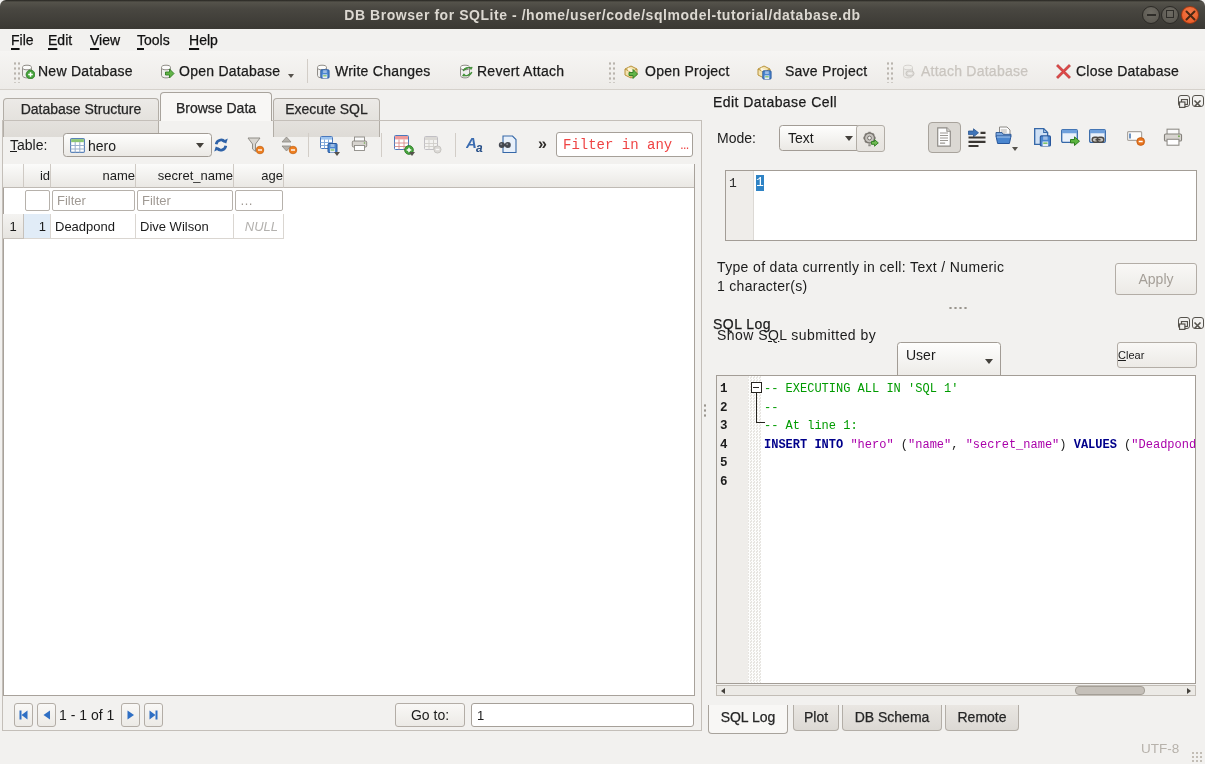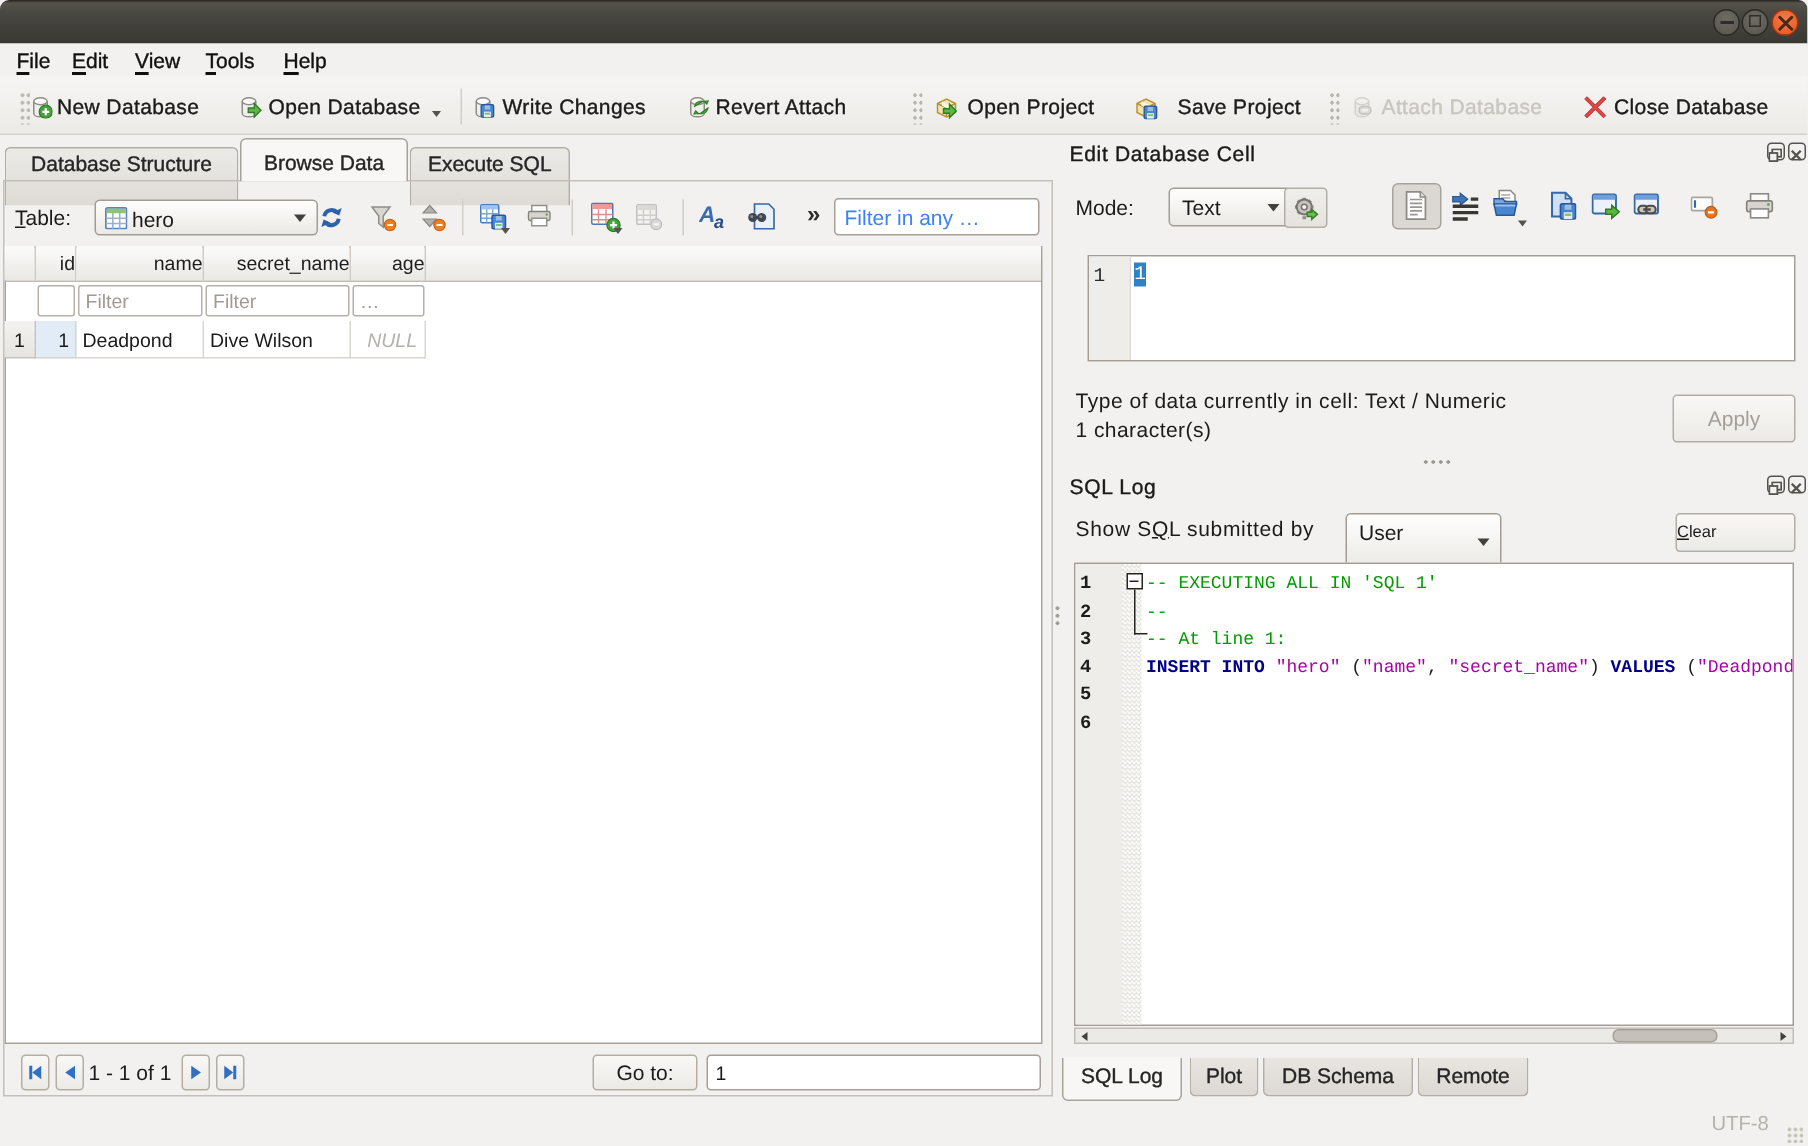--- a/index.html
+++ b/index.html
@@ -43,21 +43,21 @@
 
 
 #leftpane { left:2px; top:120px; width:700px; height:611px; border:1px solid #c4bfb9; }
 
 
 .btn { border:1px solid #b3ada6; border-radius:3px; background:linear-gradient(#f9f8f6,#eceae6); }
 .combo { border:1px solid #a29c95; border-radius:3.5px; background:linear-gradient(#fefefd,#ebe9e5);margin-left:10px; }
 .combo .arr { position:absolute; right:7px; top:50%; margin-top:-2.5px; width:0; height:0;
   border-left:4.5px solid transparent; border-right:4.5px solid transparent; border-top:5.5px solid #44413c; }
 .tinput { border:1px solid #a6a099; border-radius:3px; background:#fff; }
-.ph { color:#3b82f6; }
+.ph { color:#ef4444;font-family:Liberation Mono, monospace; }
 
 
 #grid { left:3px; top:164px; width:692px; height:532px; background:#fff; border:1px solid #a8a29b; }
 .gh { top:0px; height:24px; background:linear-gradient(#fbfbfa,#eae8e4); border-right:1px solid #cfcac4; border-bottom:1px solid #bfbab4; text-align:right; line-height:24px; color:#1d1d1d; }
 .fbox { top:26px; height:21px; border:1px solid #b6b1ab; border-radius:2px; background:#fff; line-height:19px; padding-left:4px; color:#a09a94; }
 .dcell { top:50px; height:25px; border-right:1px solid #dad6d1; border-bottom:1px solid #dad6d1; line-height:25px; }
 
 
 .docktitle { color:#1a1a1a; font-size:14px; letter-spacing:0.45px; }
 .dockbtn { width:12px; height:12px; border:1.4px solid #56534d; border-radius:3px; }
@@ -72,20 +72,21 @@
 
 .btab { top:705px; height:26px; font-size:14px; background:linear-gradient(#e9e6e2,#dcd9d4);
   border:1px solid #b3aea7; border-top:none; border-radius:0 0 4px 4px;
   text-align:center; color:#262626; line-height:24px; }
 .btab.sel { height:29px; background:#f8f7f5; border-color:#a8a39c; z-index:3; }
 </style>
 </head>
 <body>
 <div id="win">
   <div class="abs" id="titlebar"></div>
+  <div class="abs" id="title-text">DB Browser for SQLite - /home/user/code/sqlmodel-tutorial/database.db</div>
   <div class="abs winbtn gray" style="left:1142px;"></div>
   <div class="abs winbtn gray" style="left:1161px;"></div>
   <div class="abs winbtn orange" style="left:1181px;"></div>
   <div class="abs" style="left:1147px; top:14px; width:9px; height:2px; background:#2f2d29;"></div>
   <div class="abs" style="left:1166px; top:10px; width:8px; height:8px; border:1.4px solid #2f2d29;"></div>
   <svg class="abs" style="left:1184px; top:9px;" width="13" height="13" viewBox="0 0 13 13">
       <path d="M2.5 2.5 L10.5 10.5 M10.5 2.5 L2.5 10.5" stroke="#4a2813" stroke-width="2" stroke-linecap="round"></path>
     </svg>
 
   <div class="abs" id="menubar"></div>
@@ -409,21 +410,21 @@
         <rect x="2.5" y="0.5" width="6" height="5" fill="none" stroke="#56534d" stroke-width="1.2"></rect>
         <rect x="0.5" y="3" width="5.4" height="5.4" fill="#f2f1ef" stroke="#56534d" stroke-width="1.2"></rect>
       </svg>
   </div>
   <div class="abs dockbtn" style="left:1192px; top:317px;">
     <svg width="9" height="9" viewBox="0 0 9 9">
         <path d="M1.5 1.5 L7.5 7.5 M7.5 1.5 L1.5 7.5" stroke="#56534d" stroke-width="1.6"></path>
       </svg>
   </div>
 
-  <div class="abs" style="left:717px; top:344px; font-size:14px; letter-spacing:0.45px;">Show S<u>Q</u>L submitted by</div>
+  <div class="abs" style="left:717px; top:327px; font-size:14px; letter-spacing:0.45px;">Show S<u>Q</u>L submitted by</div>
   <div class="abs combo" style="left:887px; top:342px; width:104px; height:38px;">
     <div class="abs" style="left:8px; top:4px; font-size:14px;">User</div>
     <div class="arr"></div>
   </div>
   <div class="abs btn" style="left:1117px; top:342px; width:80px; height:26px; text-align:left; line-height:25px; font-size:11px;"><u>C</u>lear</div>
 
   <div class="abs" style="left:716px; top:375px; width:480px; height:309px; background:#fff; border:1px solid #a39d96; overflow:hidden;">
     <div class="abs" style="left:0px; top:0px; width:31px; height:307px; background:#efedea;"></div>
     <div class="abs" style="left:31px; top:0px; width:13px; height:307px; background:repeating-conic-gradient(#fdfdfc 0 25%, #e7e5e1 0 50%); background-size:3px 3px;"></div>
     <div class="abs mono" style="left:3px; top:4px; font-weight:bold; color:#1c1c1c; line-height:18.6px; text-align:left; font-size:12.5px;">1<br>2<br>3<br>4<br>5<br>6</div>

